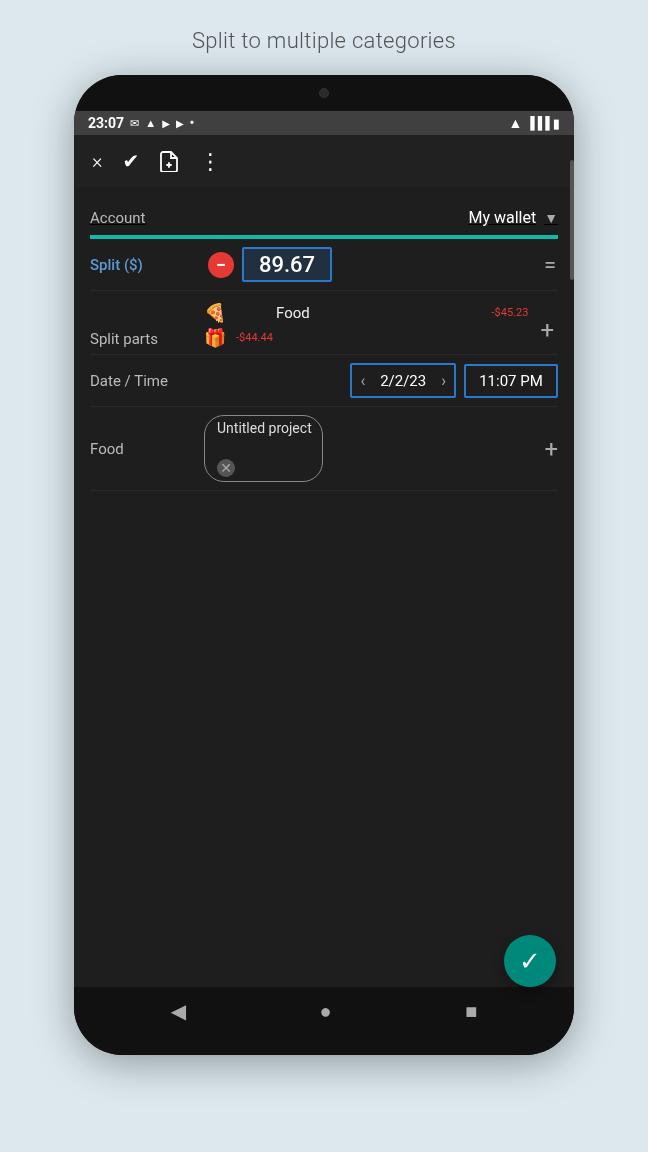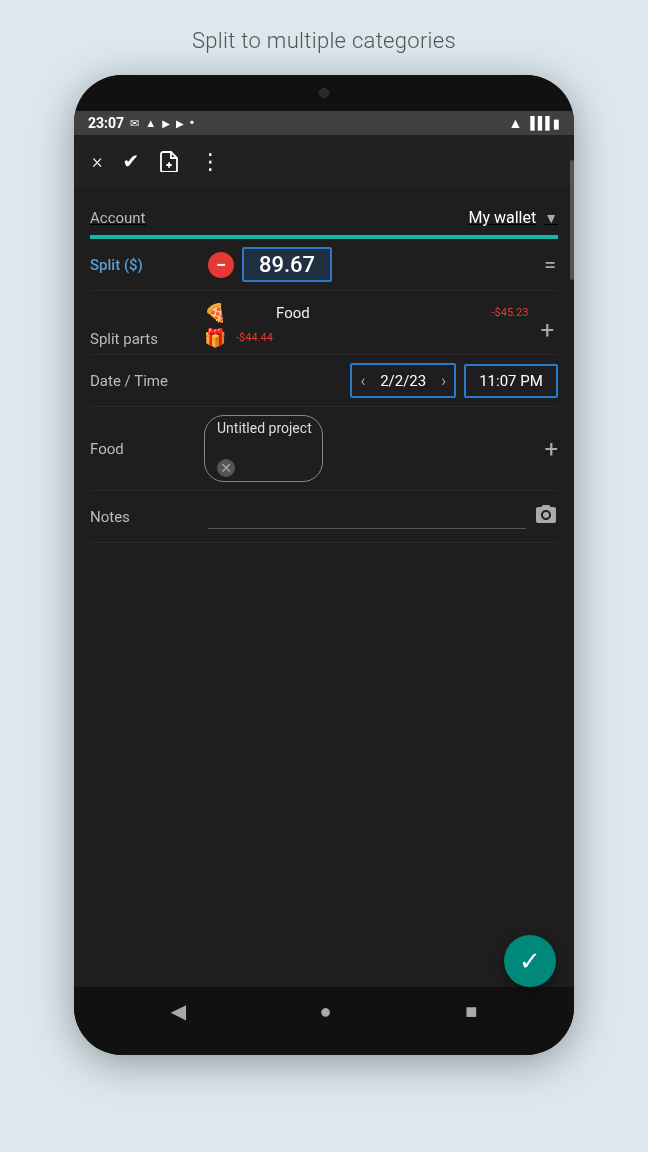--- a/index.html
+++ b/index.html
@@ -483,30 +483,20 @@
 
       <div class="tags-row">
         <span class="row-label">Food</span>
         <div class="tag-chip">
           <span>Untitled project</span>
           <span class="tag-remove">✕</span>
         </div>
         <span class="add-tag-btn">+</span>
       </div>
 
-      <div class="notes-row">
-        <span class="row-label">Notes</span>
-        <div class="notes-underline"></div>
-        <span class="camera-icon">
-          <svg width="24" height="22" viewBox="0 0 24 22" fill="none" xmlns="http://www.w3.org/2000/svg">
-            <path d="M9 2L7.17 4H4C2.9 4 2 4.9 2 6V18C2 19.1 2.9 20 4 20H20C21.1 20 22 19.1 22 18V6C22 4.9 21.1 4 20 4H16.83L15 2H9ZM12 17C9.24 17 7 14.76 7 12C7 9.24 9.24 7 12 7C14.76 7 17 9.24 17 12C17 14.76 14.76 17 12 17Z" fill="#aaa"></path>
-            <circle cx="12" cy="12" r="3" fill="#aaa"></circle>
-          </svg>
-        </span>
-      </div>
 
     </div>
 
     <div class="scroll-indicator"></div>
 
     <div class="fab">
       <span class="fab-check">✓</span>
     </div>
   </div>
 

